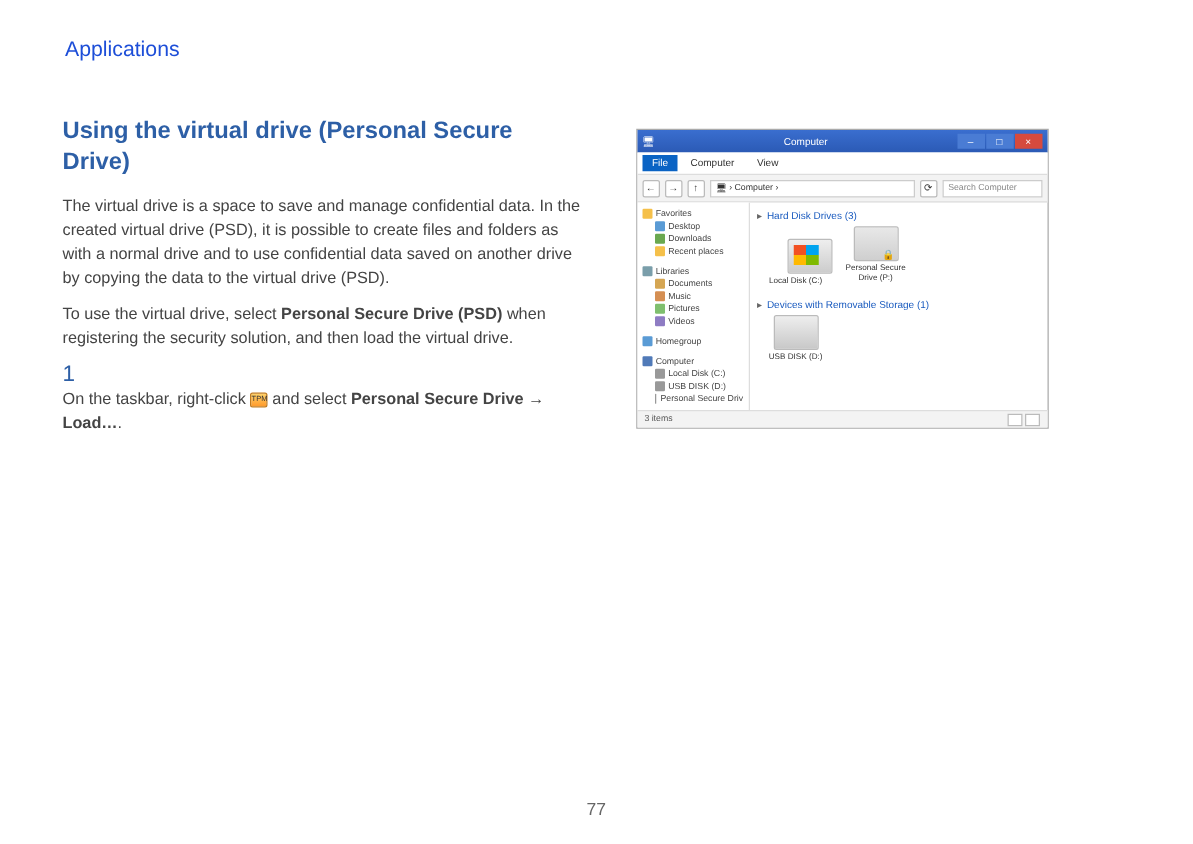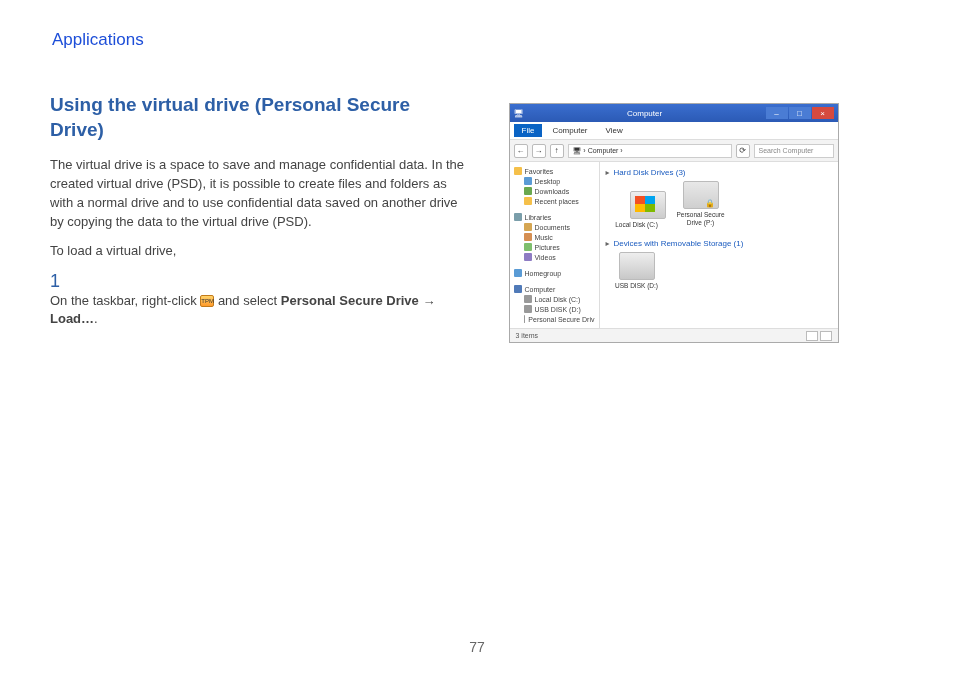--- a/index.html
+++ b/index.html
@@ -142,21 +142,23 @@
 </style>
 </head>
 <body>
 
 <div class="header">Applications</div>
 
 <div class="columns">
   <div class="col">
     <div class="section-title">Using the virtual drive (Personal Secure Drive)</div>
     <p class="para">The virtual drive is a space to save and manage confidential data. In the created virtual drive (PSD), it is possible to create files and folders as with a normal drive and to use confidential data saved on another drive by copying the data to the virtual drive (PSD).</p>
-    <p class="para">To load a virtual drive,</p>
+    <p class="para">
+      <span>To use the virtual drive, select </span><span class="bold">Personal Secure Drive (PSD)</span><span> when registering the security solution, and then load the virtual drive.</span>
+    </p>
 
     <div class="step-row">
       <span class="step-num">1</span>
       <span class="step-text">
         <span>On the taskbar, right-click </span><span class="tpm-icon">TPM</span><span> and select </span><span class="bold">Personal Secure Drive</span><span> → </span><span class="bold">Load…</span><span>.</span>
       </span>
     </div>
   </div>
 
   <div class="col">

